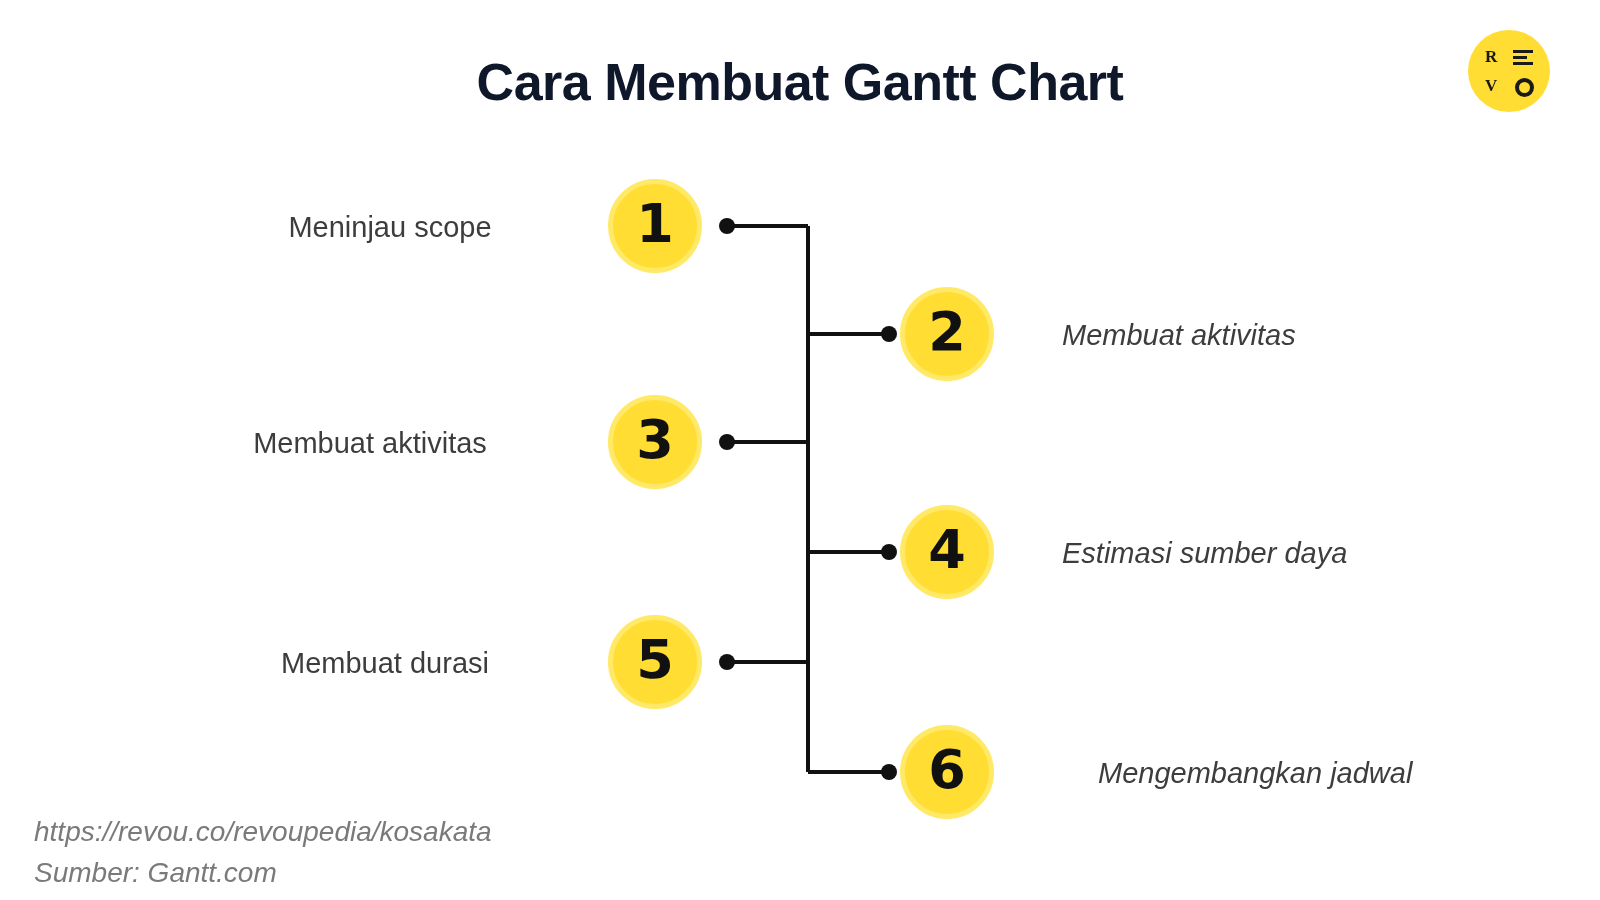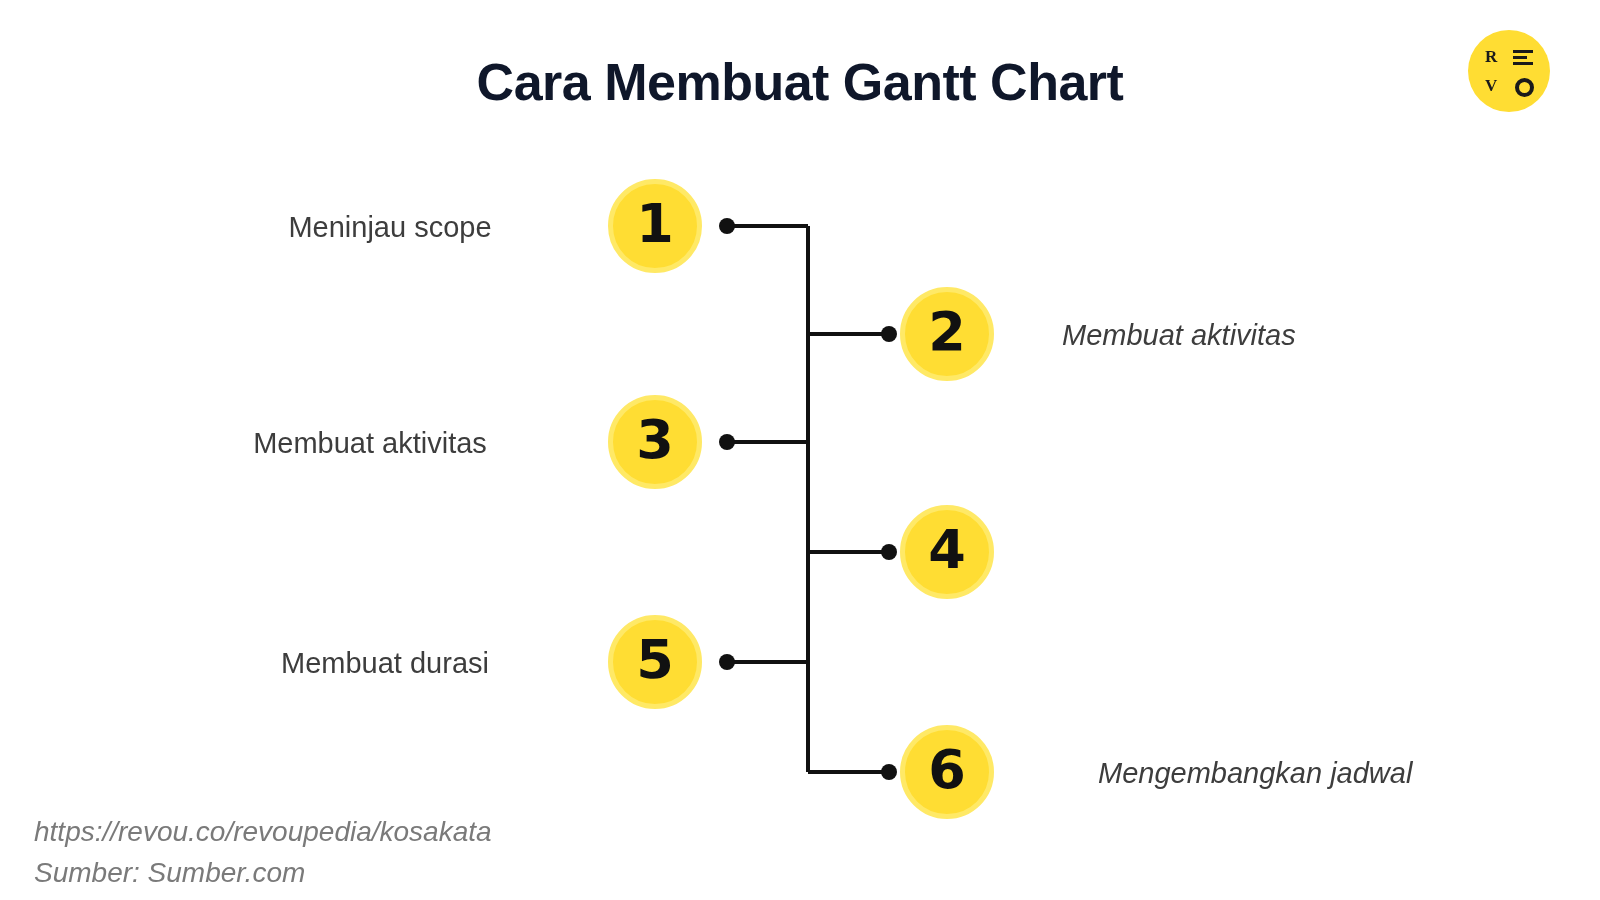--- a/index.html
+++ b/index.html
@@ -191,29 +191,30 @@
   <div class="node-label right" style="left:1062px; top:321px;">Membuat aktivitas</div>
 
   <div class="node" style="left:608px; top:395px;">
     <span>3</span>
   </div>
   <div class="node-label left" style="left:160px; top:429px; width:420px;">Membuat aktivitas</div>
 
   <div class="node" style="left:900px; top:505px;">
     <span>4</span>
   </div>
+  <div class="node-label right" style="left:1062px; top:539px;">Estimasi sumber daya</div>
 
   <div class="node" style="left:608px; top:615px;">
     <span>5</span>
   </div>
   <div class="node-label left" style="left:190px; top:649px; width:390px;">Membuat durasi</div>
 
   <div class="node" style="left:900px; top:725px;">
     <span>6</span>
   </div>
   <div class="node-label right" style="left:1062px; top:759px;margin-left:36px;">Mengembangkan jadwal</div>
 
 </div>
 
 <div id="footer">
   <div>https://revou.co/revoupedia/kosakata</div>
-  <div>Sumber: Sumber.com</div>
+  <div>Sumber: Gantt.com</div>
 </div>
 
 </body></html>

